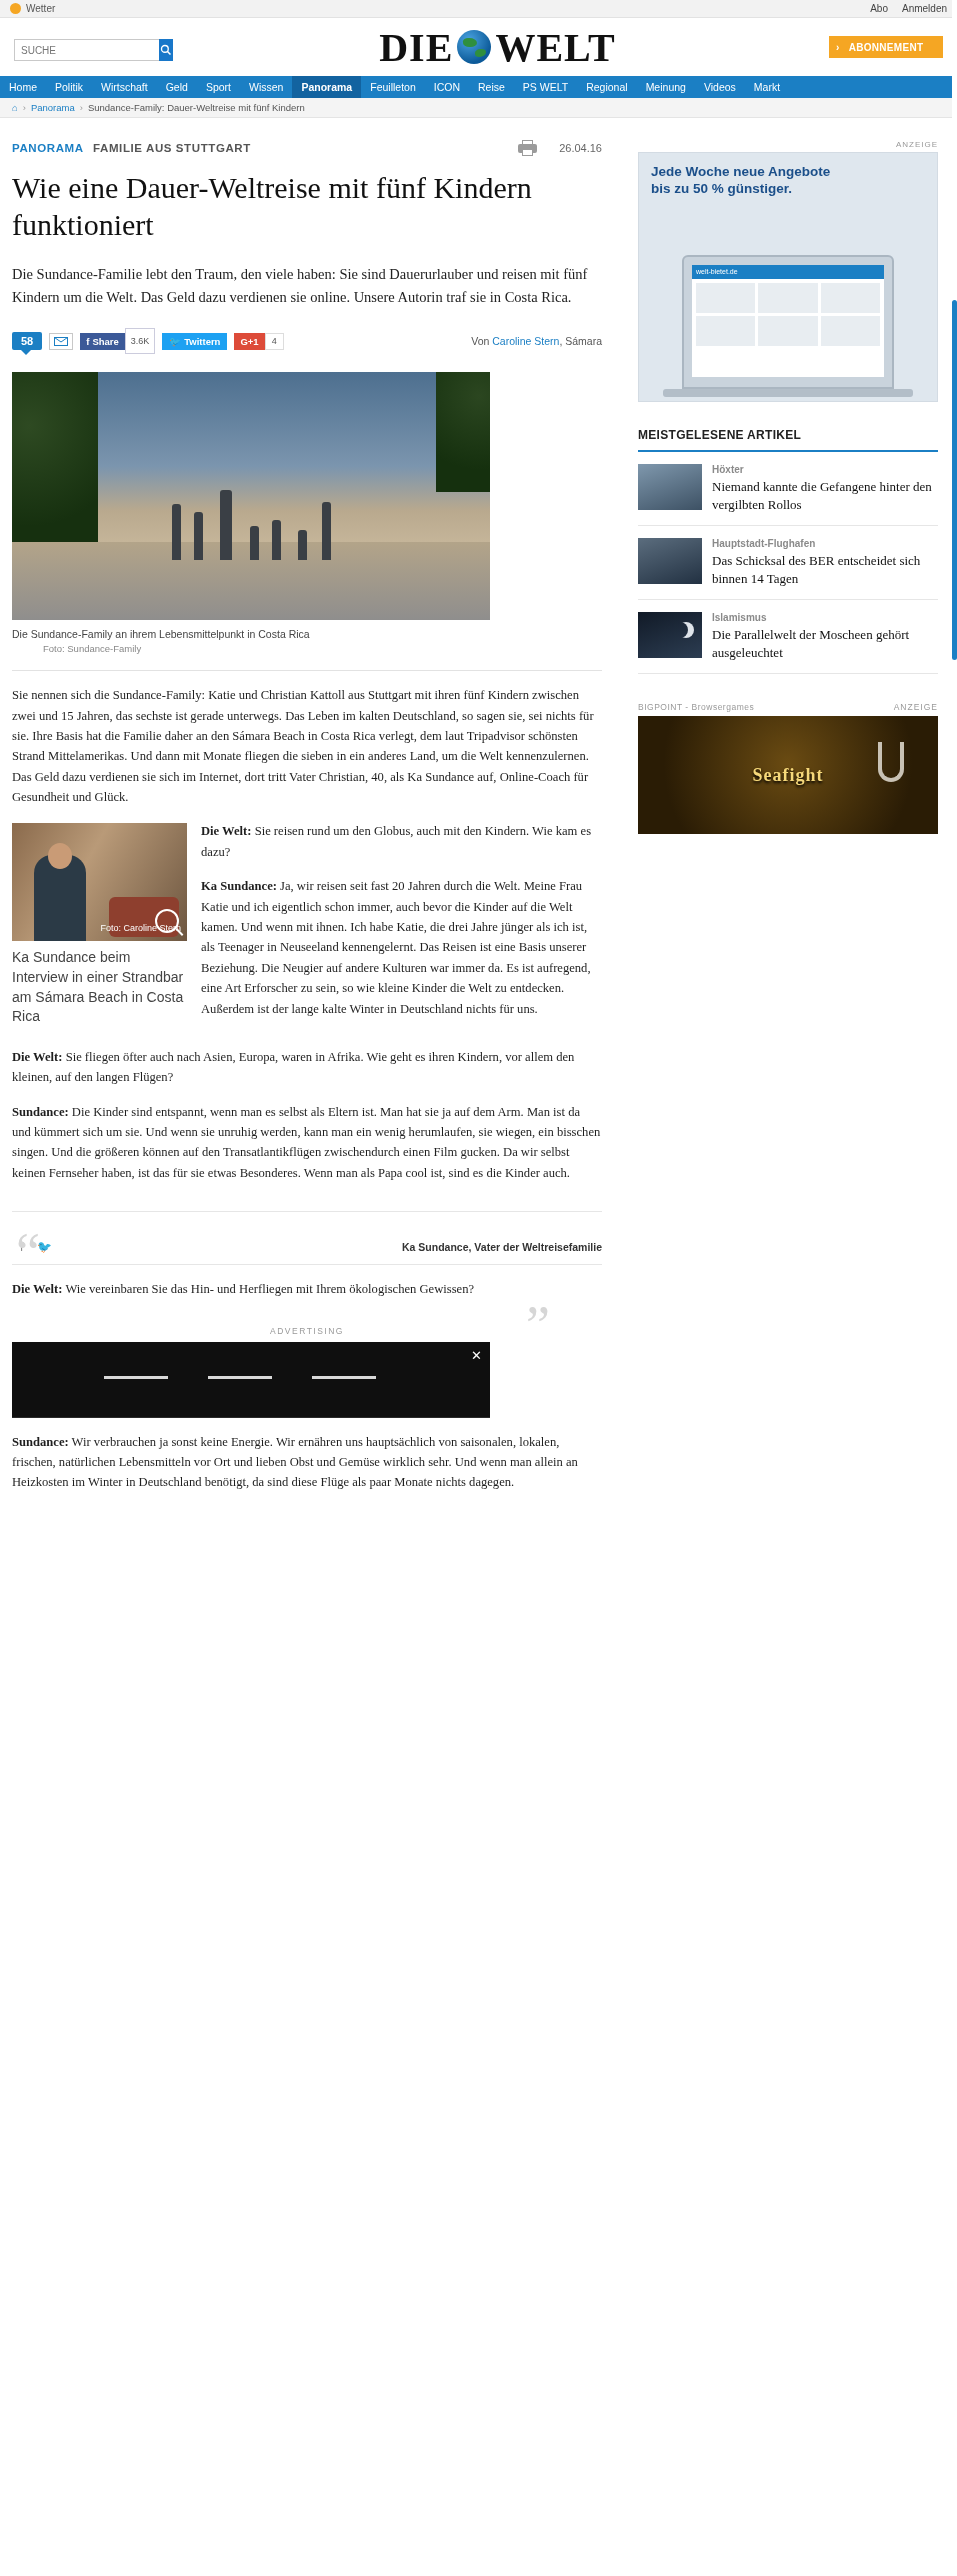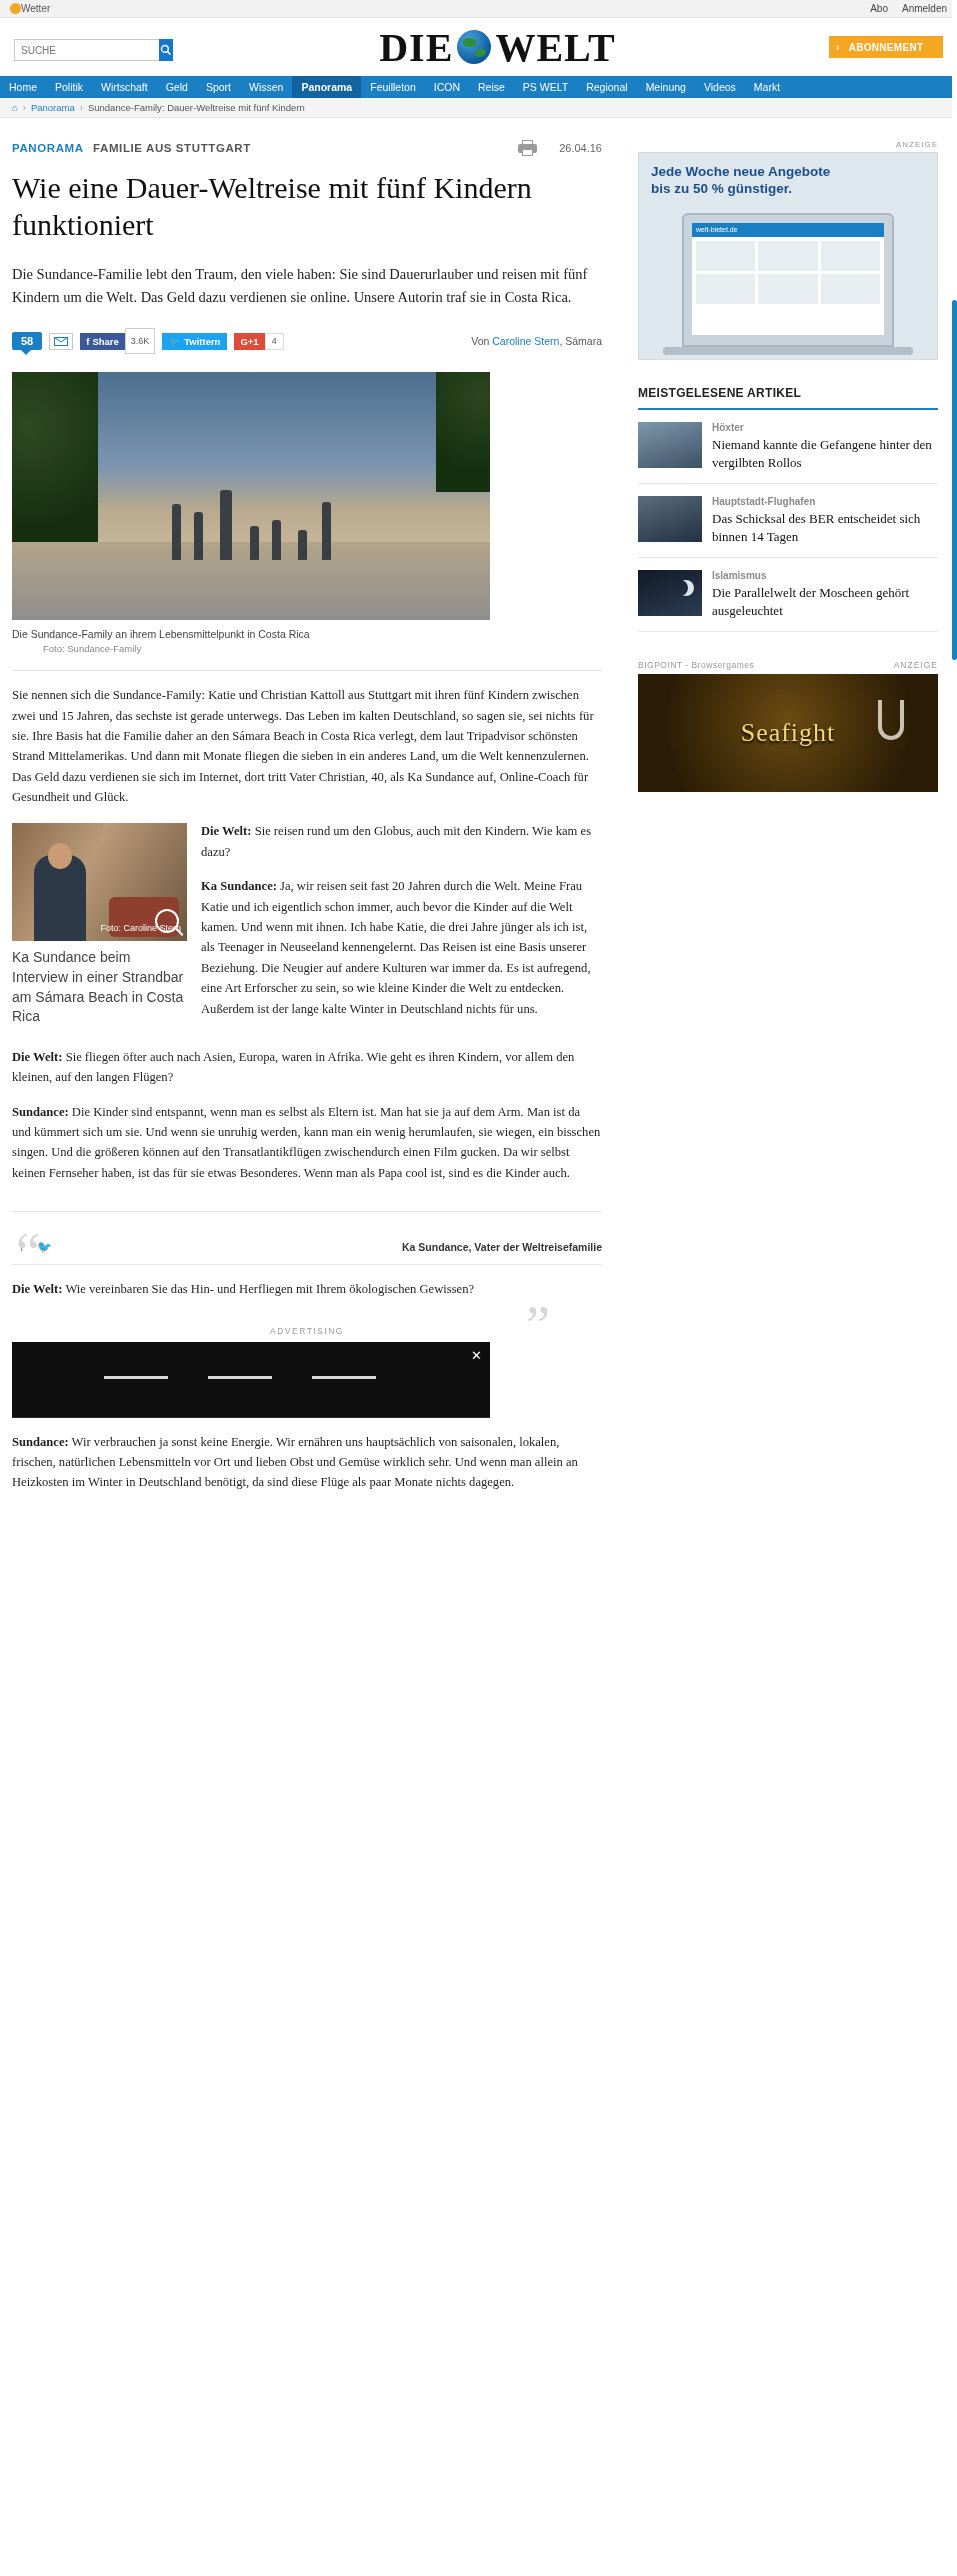--- a/index.html
+++ b/index.html
@@ -14,21 +14,21 @@
 
   
   .topbar {
     height: 18px;
     background: #f2f2f2;
     border-bottom: 1px solid #e2e2e2;
     display:flex; align-items:center;
     padding: 0 10px;
     font-size: 10px; color:#555;
   }
-  .topbar .wetter { display:flex; align-items:flex-start; }
+  .topbar .wetter { display:flex; align-items:flex-start; gap:5px; }
   .sun {
     width:11px;height:11px;border-radius:50%;
     background:#f5a623; display:inline-block;
   }
   .topbar .right { margin-left:auto; display:flex; gap:14px; }
   .topbar .right span { color:#444; }
 
   
   .masthead {
     height: 58px;
@@ -256,21 +256,21 @@
   .advideo .bar2{position:absolute;left:196px;top:34px;width:64px;height:3px;background:#d8d8d8;}
   .advideo .bar3{position:absolute;left:300px;top:34px;width:64px;height:3px;background:#d8d8d8;}
   .advideo .close{
     position:absolute; right:8px; top:6px; color:#fff; font-size:13px; cursor:pointer;
   }
   .advideo .hr{position:absolute;left:0;bottom:0;width:100%;height:1px;background:#2a2a2a;}
 
   
   .anzeige { font-size:8px; letter-spacing:1px; color:#999; text-align:right; }
   .ad-box {
-    width:300px;height:208px;background:#dfe7ee;
+    width:300px;height:250px;background:#dfe7ee;
     position:relative; overflow:hidden; margin-top:3px;
     border:1px solid #d3dbe3;
   }
   .ad-box .t1 { font-size:13.5px; font-weight:bold; color:#1b4f8a; padding:10px 12px 0; line-height:1.3;}
   .ad-box .t2 { font-size:13.5px; font-weight:bold; color:#1b4f8a; padding:0 12px; }
   .ad-box .laptop {
     position:absolute; left:50%; transform:translateX(-50%); bottom:12px;
     width:212px; height:134px; background:#c9d3dc; border-radius:6px 6px 0 0;
     border:2px solid #aab6c1;
   }
@@ -307,21 +307,21 @@
   }
 
   .rail-ad-head { display:flex; font-size:8.5px; color:#999; margin-top:28px; letter-spacing:0.5px;}
   .rail-ad-head .r { margin-left:auto; letter-spacing:1px; }
   .game-ad {
     margin-top:4px; width:300px; height:118px;
     background:radial-gradient(circle at 50% 40%, #6a4b12, #2a1c05 75%);
     position:relative; overflow:hidden; display:flex; align-items:center; justify-content:center;
   }
   .game-ad .title {
-    font-family:"Liberation Serif", serif; font-size:26px; font-weight:normal;
+    font-family:"Liberation Serif", serif; font-size:18px; font-weight:bold;
     color:#f6d87a; text-shadow: 0 2px 3px #000; letter-spacing:1px;
   }
   .game-ad .anchor {
     position:absolute; right:34px; top:26px; width:26px;height:40px;
     border:4px solid #c9c2b5; border-top:none; border-radius: 0 0 16px 16px;
   }
 
   
   .scrollstrip { position:absolute; right:0; top:0; width:5px; height:100%; background:#fff; }
   .scrollstrip .thumb { position:absolute; right:0; top:300px; width:5px; height:360px; background:#1b7fc4; border-radius:3px;}

